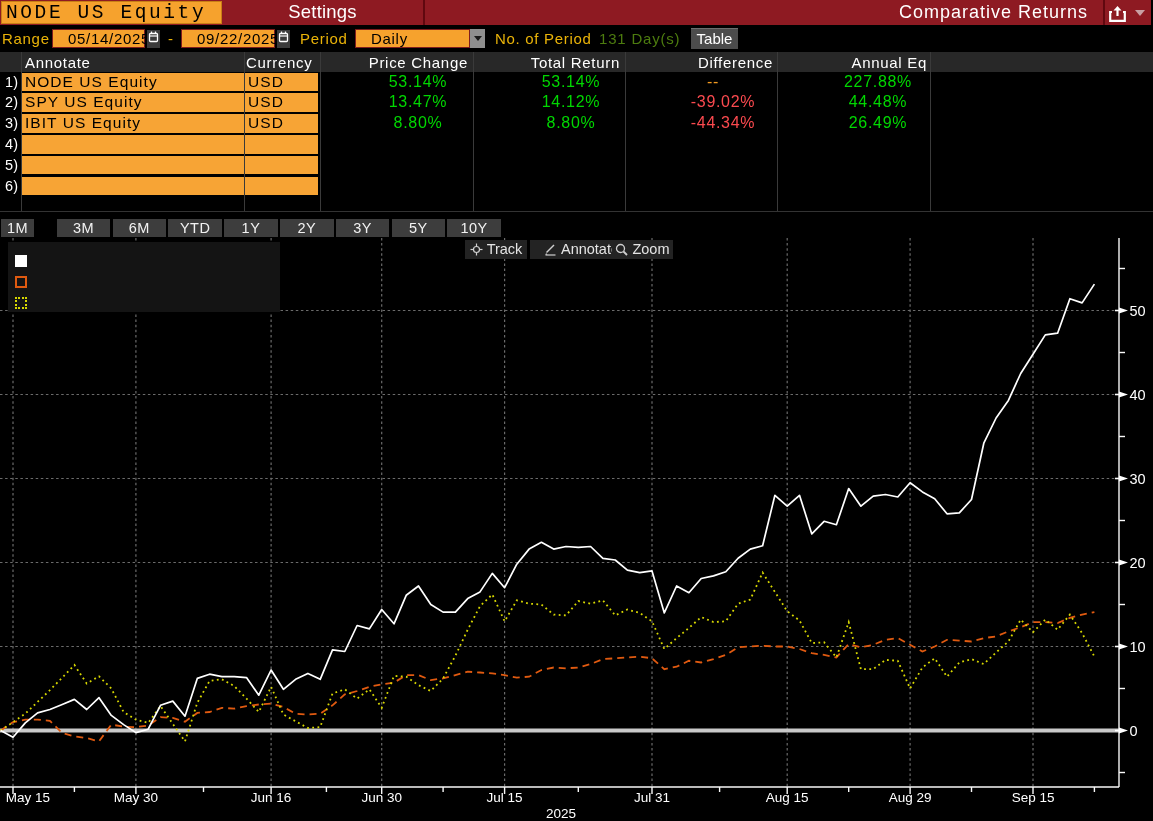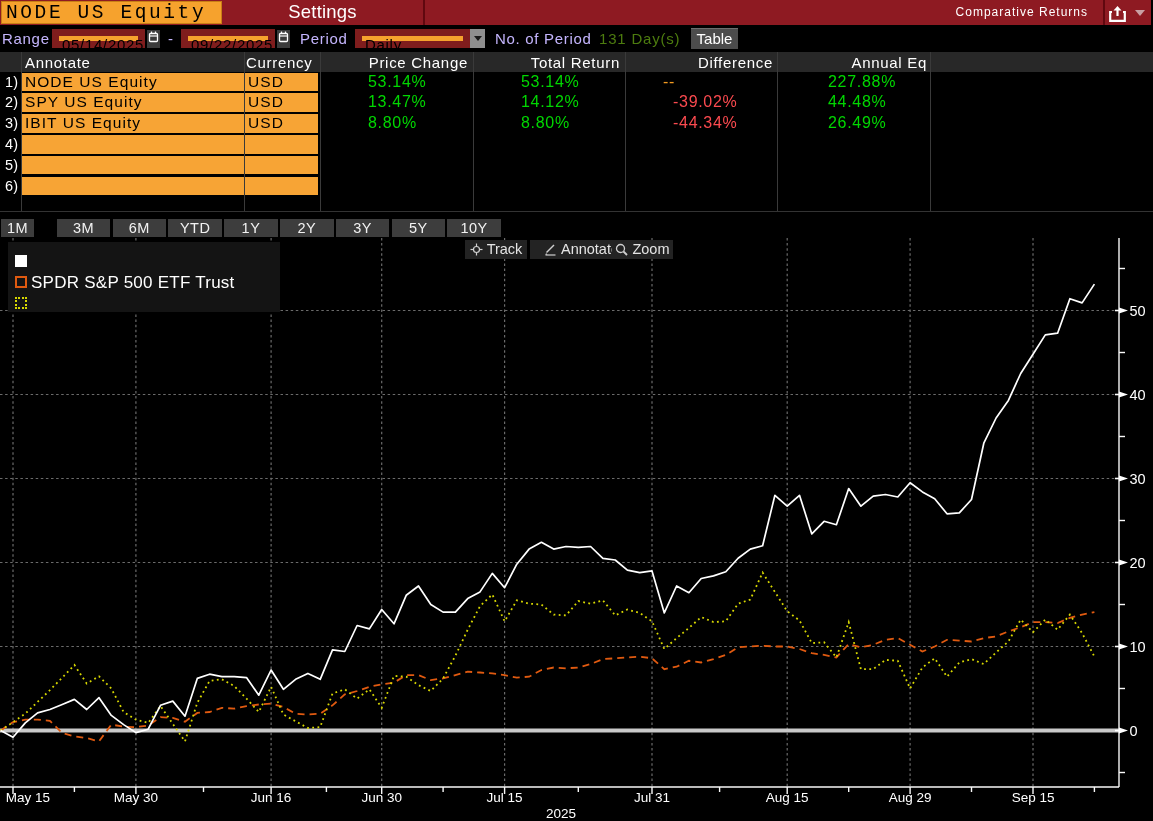--- a/index.html
+++ b/index.html
@@ -1,38 +1,38 @@
 <!DOCTYPE html>
 <html><head><meta charset="utf-8"><style>
 *{margin:0;padding:0;box-sizing:border-box;}
 html,body{width:1153px;height:821px;background:#000;font-family:"Liberation Sans",sans-serif;overflow:hidden;position:relative;}
 .abs{position:absolute;}
 
 #topbar{left:0;top:0;width:1151px;height:25px;background:#8e1a22;}
 #secbox{left:1px;top:1px;width:221px;height:23px;background:#f6a22d;color:#000;font-family:"Liberation Mono",monospace;font-size:19.5px;letter-spacing:2.6px;line-height:22px;padding-left:4px;border:1px solid #c87f16;white-space:nowrap;overflow:hidden;}
 #settings{left:222px;top:0;width:201px;height:25px;color:#fff;font-size:18.5px;letter-spacing:0.2px;line-height:24px;text-align:center;}
 .tdiv{top:0;width:2px;height:25px;background:#60080f;}
-#compret{right:65px;top:0;height:25px;color:#fff;font-size:12px;letter-spacing:1px;line-height:24px;}
+#compret{right:65px;top:0;height:25px;color:#fff;font-size:18px;letter-spacing:1px;line-height:24px;}
 #caret{left:1135px;top:9.5px;width:0;height:0;border-left:5px solid transparent;border-right:5px solid transparent;border-top:6px solid #c9a0a4;}
 
-.amber{color:#c4b5fd;font-size:15px;letter-spacing:0.7px;line-height:18px;top:30px;height:18px;}
-.obox{top:29px;height:19px;background:#f6a22d;border:7px solid #7f1d1d;color:#000;font-size:15px;letter-spacing:0.7px;line-height:17px;padding-left:3px;}
+.amber{color:#eab308;font-size:15px;letter-spacing:0.7px;line-height:18px;top:30px;height:18px;}
+.obox{top:29px;height:19px;background:#f6a22d;border:1px solid #7f1d1d;color:#000;font-size:15px;letter-spacing:0.7px;line-height:17px;padding-left:15px;}
 .calbtn{top:30px;height:18px;width:13px;background:#3b3b3b;text-align:center;}
 #ddarrow{left:470px;top:29px;width:15px;height:19px;background:#8f8f8f;}
 #ddarrow:after{content:"";position:absolute;left:3.5px;top:7px;border-left:4px solid transparent;border-right:4px solid transparent;border-top:5px solid #1a1a1a;}
 #dayswht{left:599px;top:30px;color:#4d7c0f;font-size:15px;letter-spacing:0.8px;}
 #tablebtn{left:691px;top:28px;width:47px;height:21px;background:#4c4c4c;border-top:1px solid #6e6e6e;color:#fff;font-size:15px;text-align:center;line-height:20px;}
 
 #thead{left:0;top:52px;width:1153px;height:20px;background:#282828;}
 .hlab{position:absolute;top:0;color:#fff;font-size:15px;letter-spacing:0.7px;line-height:21px;white-space:nowrap;}
 .vsep{top:52px;width:1px;height:159px;background:#3a3a3a;}
 #tbot{left:0;top:211px;width:1153px;height:1px;background:#333;}
 .rownum{left:0;width:18px;color:#fff;font-size:14.5px;text-align:right;height:18.3px;line-height:18px;}
 .oc{background:#f7a435;height:18.3px;color:#000;font-size:15.5px;letter-spacing:1.05px;line-height:18px;padding-left:3px;overflow:hidden;}
-.val{height:18.3px;font-size:16px;letter-spacing:0.7px;line-height:18.3px;text-align:left;}
+.val{height:18.3px;font-size:16px;letter-spacing:0.7px;line-height:18.3px;text-align:center;}
 .green{color:#00d700;}
 .red{color:#fb4a4f;}
 
 .pbtn{top:218.5px;height:18px;background:#3d3d3d;color:#f2f2f2;font-size:14.5px;letter-spacing:0.5px;text-align:center;line-height:18px;}
 
 #legend{left:8px;top:242px;width:272px;height:70px;background:#141414;color:#fff;font-size:17px;letter-spacing:0.25px;}
 .litem{position:absolute;left:23px;height:21px;line-height:21px;white-space:nowrap;}
 .sw{position:absolute;left:6.5px;width:12px;height:12px;}
 
 .cbtn{top:240px;height:19px;background:#232323;color:#e4e4e4;font-size:14.5px;line-height:19px;text-align:center;}
@@ -205,21 +205,20 @@
 <div class="abs pbtn" style="left:168.4px;width:53.5px">YTD</div>
 <div class="abs pbtn" style="left:224.2px;width:53.5px">1Y</div>
 <div class="abs pbtn" style="left:280px;width:53.5px">2Y</div>
 <div class="abs pbtn" style="left:335.8px;width:53.5px">3Y</div>
 <div class="abs pbtn" style="left:391.6px;width:53.5px">5Y</div>
 <div class="abs pbtn" style="left:447.4px;width:53.5px">10Y</div>
 
 <div class="abs" id="legend">
 <div class="sw" style="top:13px;background:#fff"></div>
 <div class="sw" style="top:34px;border:2px dashed #e05a10"></div>
-    <div class="litem" style="top:30px">SPDR S&amp;P 500 ETF Trust</div>
 <div class="sw" style="top:55px;border:2px dotted #d8d800"></div>
 </div>
 
 <div class="abs cbtn" style="left:465px;width:62px"><svg width="13" height="13" viewBox="0 0 13 13" style="vertical-align:-2px;margin-right:4px">
       <circle cx="6.5" cy="6.5" r="3" fill="none" stroke="#cfcfcf" stroke-width="1.2"></circle>
       <line x1="6.5" y1="0.5" x2="6.5" y2="4" stroke="#cfcfcf" stroke-width="1.2"></line>
       <line x1="6.5" y1="9" x2="6.5" y2="12.5" stroke="#cfcfcf" stroke-width="1.2"></line>
       <line x1="0.5" y1="6.5" x2="4" y2="6.5" stroke="#cfcfcf" stroke-width="1.2"></line>
       <line x1="9" y1="6.5" x2="12.5" y2="6.5" stroke="#cfcfcf" stroke-width="1.2"></line>
     </svg>Track</div>

